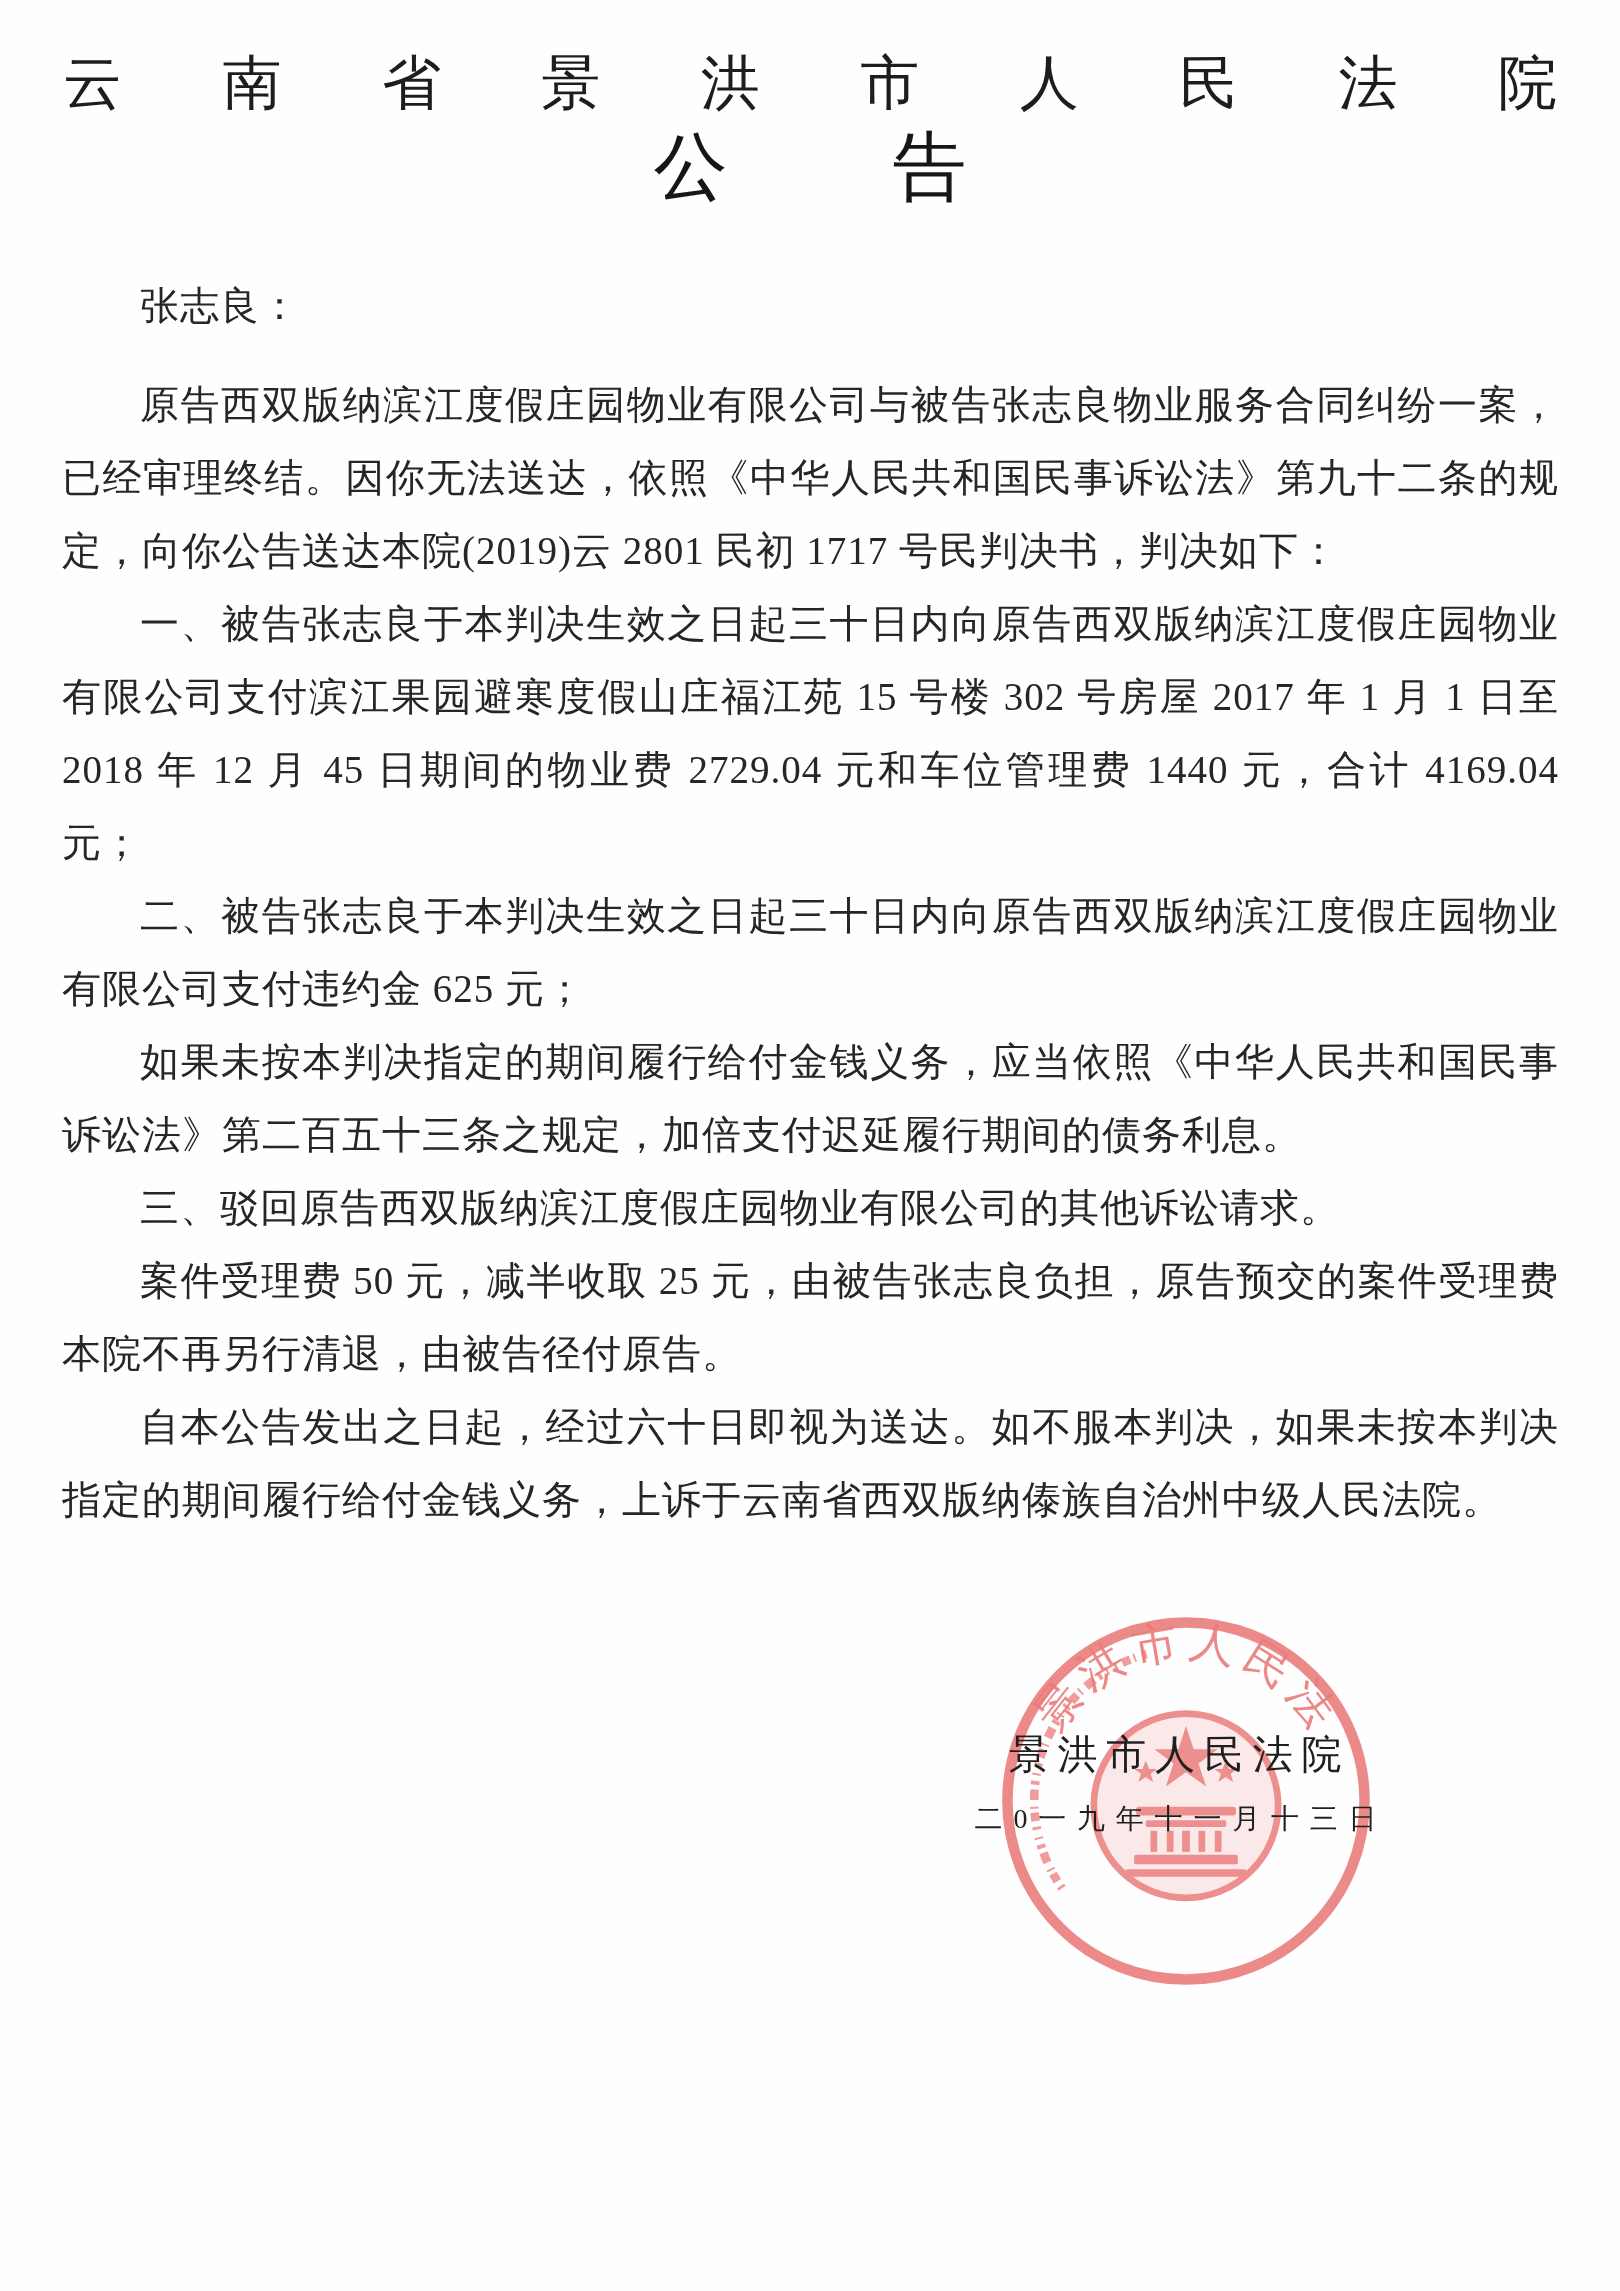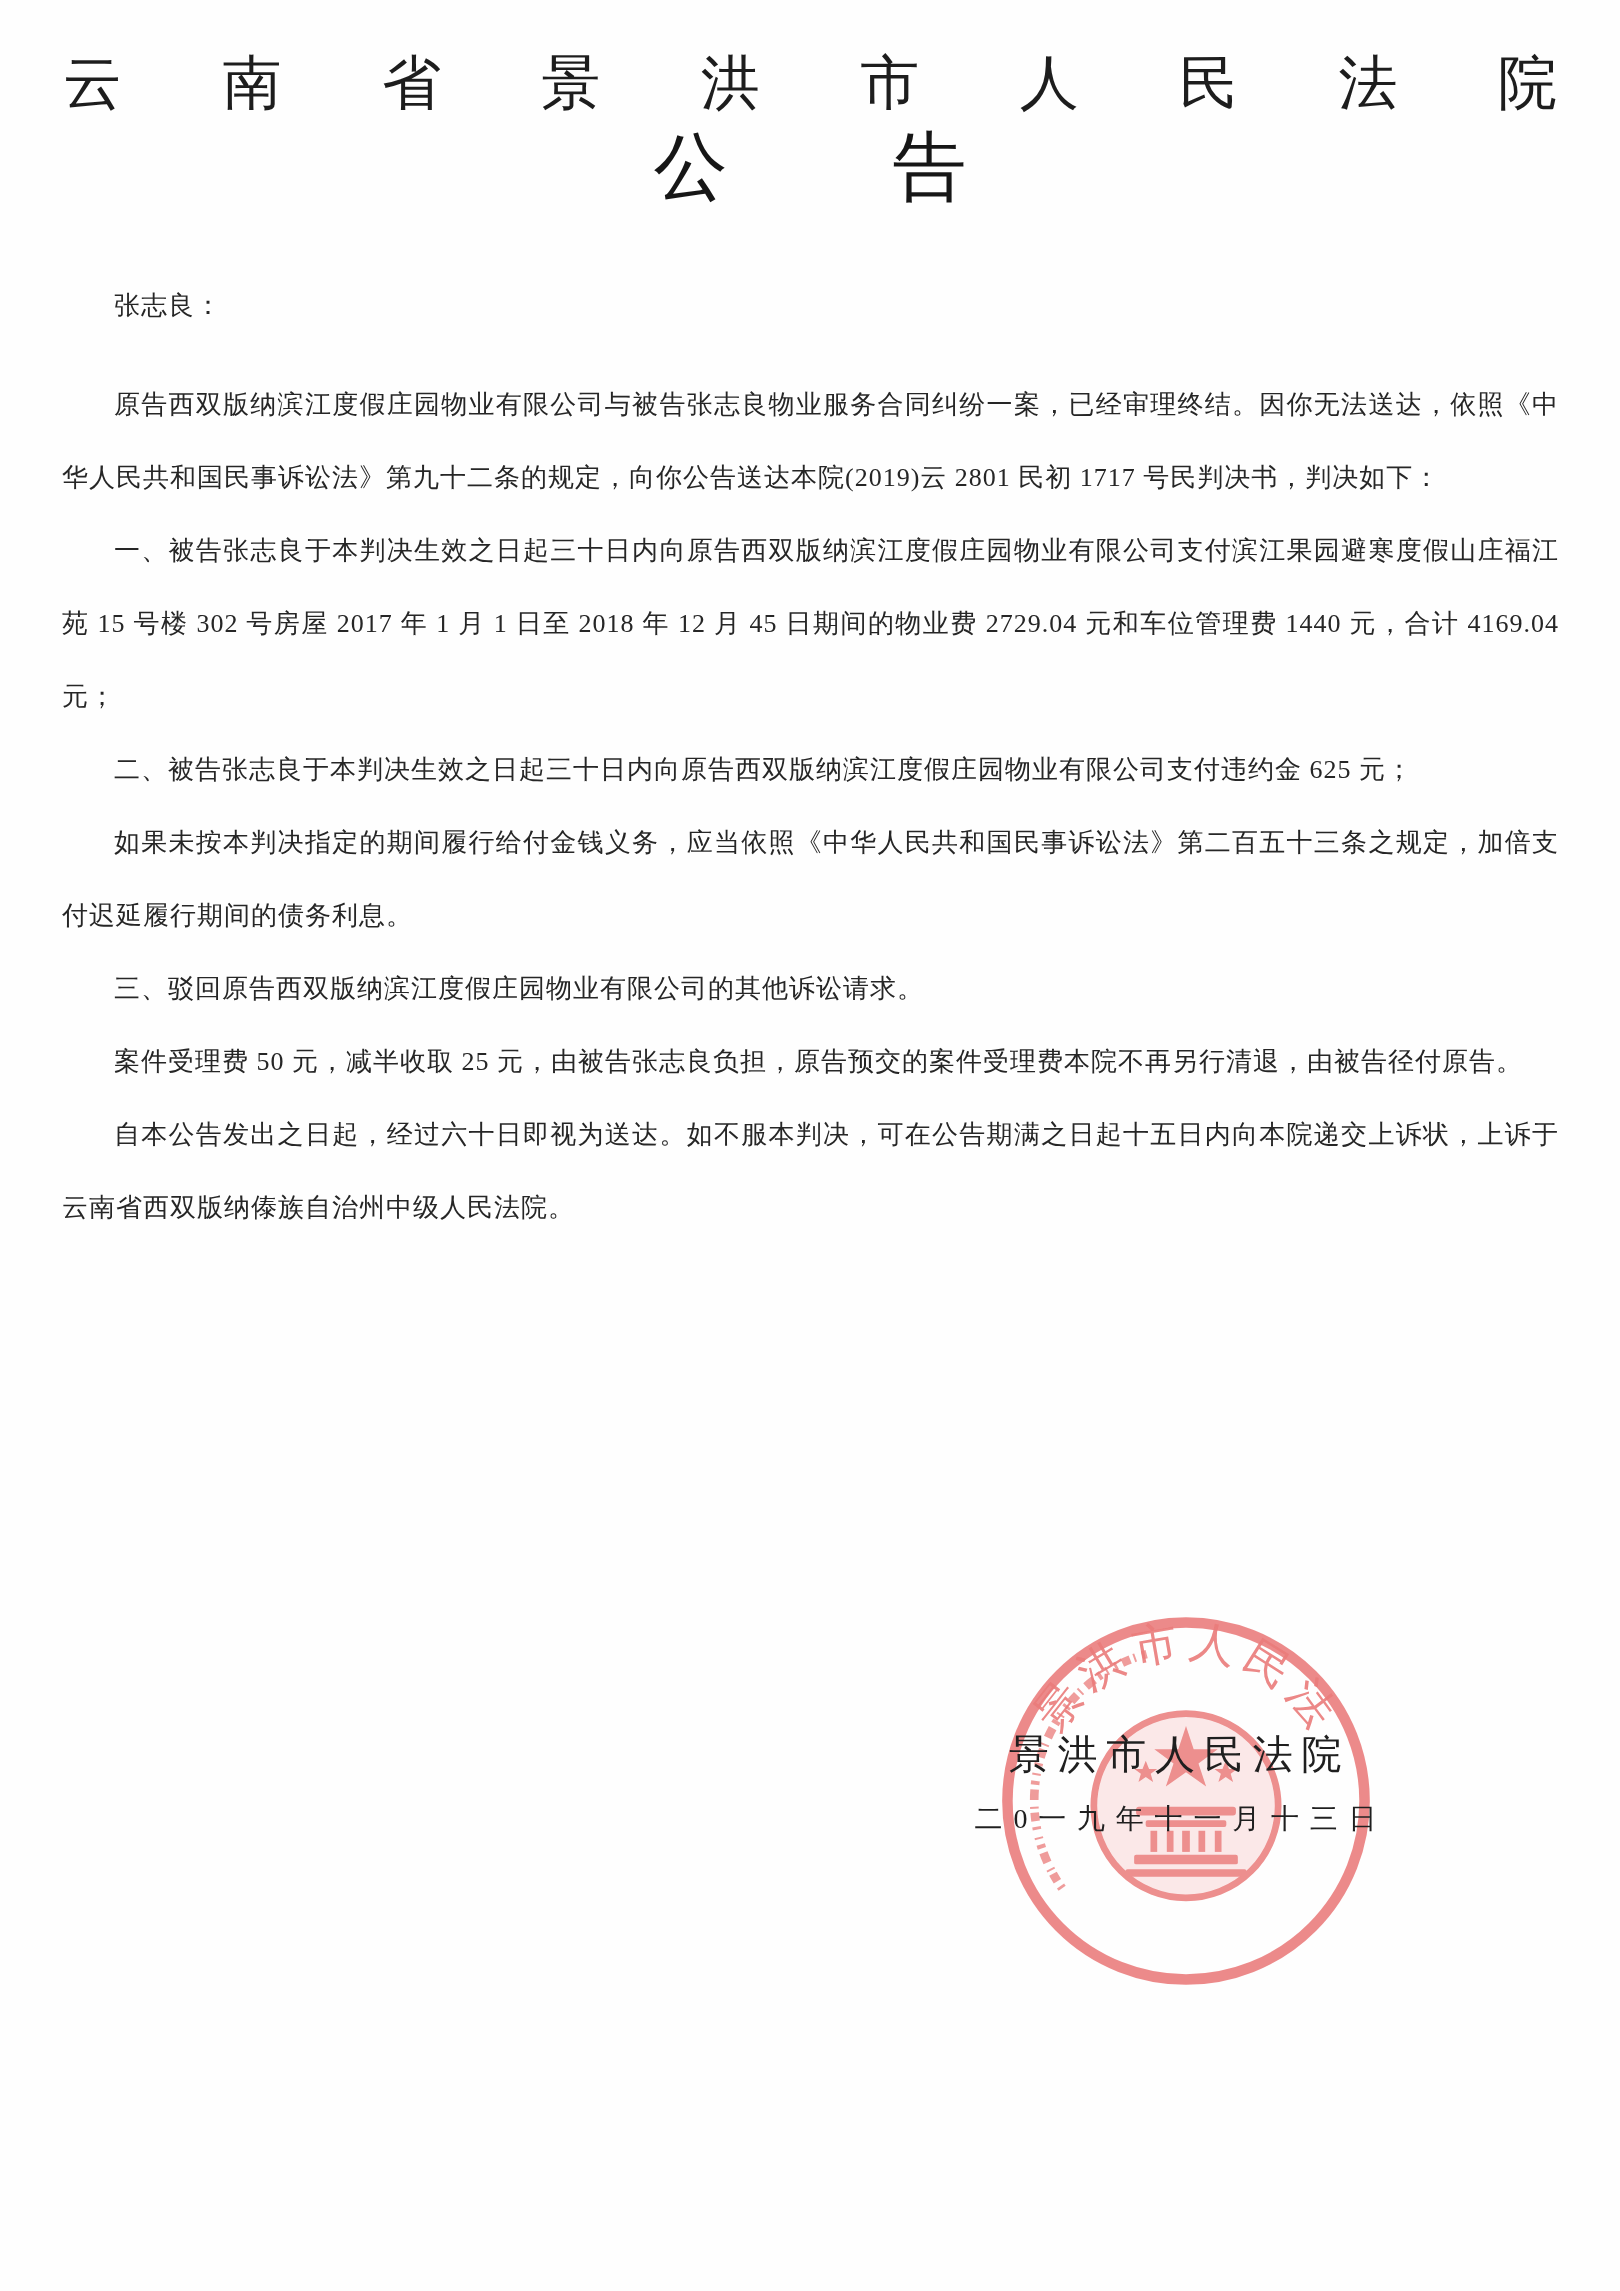--- a/index.html
+++ b/index.html
@@ -19,21 +19,21 @@
     line-height:1.05;
   }
   .doc-title {
     display:flex; justify-content:center; gap:165px;
     margin-top:13.7px;
     font-size:74px; font-weight:500; color:#161616;
     line-height:1.05;
   }
   .doc-body {
     margin:63px 61px 0 62px;
-    font-size:26px; line-height:73px;
+    font-size:39px; line-height:73px;
     letter-spacing:1px;
     text-align:justify;
   }
   .doc-body p { text-indent:2em; }
   .salutation { margin-bottom:25.5px; }
   .signature-block { position:absolute; z-index:3; text-align:center; }
   .sig-court {
     left:949px; top:1727px; width:461px;
     font-size:40px; letter-spacing:8.8px; color:#1f1f1f;
   }
@@ -72,21 +72,21 @@
     </div>
 
   <div class="doc-body">
     <p class="salutation">张志良：</p>
     <p>原告西双版纳滨江度假庄园物业有限公司与被告张志良物业服务合同纠纷一案，已经审理终结。因你无法送达，依照《中华人民共和国民事诉讼法》第九十二条的规定，向你公告送达本院(2019)云 2801 民初 1717 号民判决书，判决如下：</p>
     <p>一、被告张志良于本判决生效之日起三十日内向原告西双版纳滨江度假庄园物业有限公司支付滨江果园避寒度假山庄福江苑 15 号楼 302 号房屋 2017 年 1 月 1 日至 2018 年 12 月 45 日期间的物业费 2729.04 元和车位管理费 1440 元，合计 4169.04 元；</p>
     <p>二、被告张志良于本判决生效之日起三十日内向原告西双版纳滨江度假庄园物业有限公司支付违约金 625 元；</p>
     <p>如果未按本判决指定的期间履行给付金钱义务，应当依照《中华人民共和国民事诉讼法》第二百五十三条之规定，加倍支付迟延履行期间的债务利息。</p>
     <p>三、驳回原告西双版纳滨江度假庄园物业有限公司的其他诉讼请求。</p>
     <p>案件受理费 50 元，减半收取 25 元，由被告张志良负担，原告预交的案件受理费本院不再另行清退，由被告径付原告。</p>
-    <p>自本公告发出之日起，经过六十日即视为送达。如不服本判决，可在公告期满之日起十五日内向本院递交上诉状，上诉于云南省西双版纳傣族自治州中级人民法院。</p>
+    <p>自本公告发出之日起，经过六十日即视为送达。如不服本判决，如果未按本判决指定的期间履行给付金钱义务，上诉于云南省西双版纳傣族自治州中级人民法院。</p>
   </div>
 
   <div class="seal-wrap">
     <svg viewBox="0 0 400 400" xmlns="http://www.w3.org/2000/svg">
       <g stroke="#e8706f" fill="#e8706f">
 
         <circle cx="200" cy="200" r="186" fill="none" stroke-width="11" opacity="0.88"></circle>
 
         <defs>
           <path id="sealArcTop" d="M 64 137 A 150 150 0 0 1 341 149" fill="none"></path>

